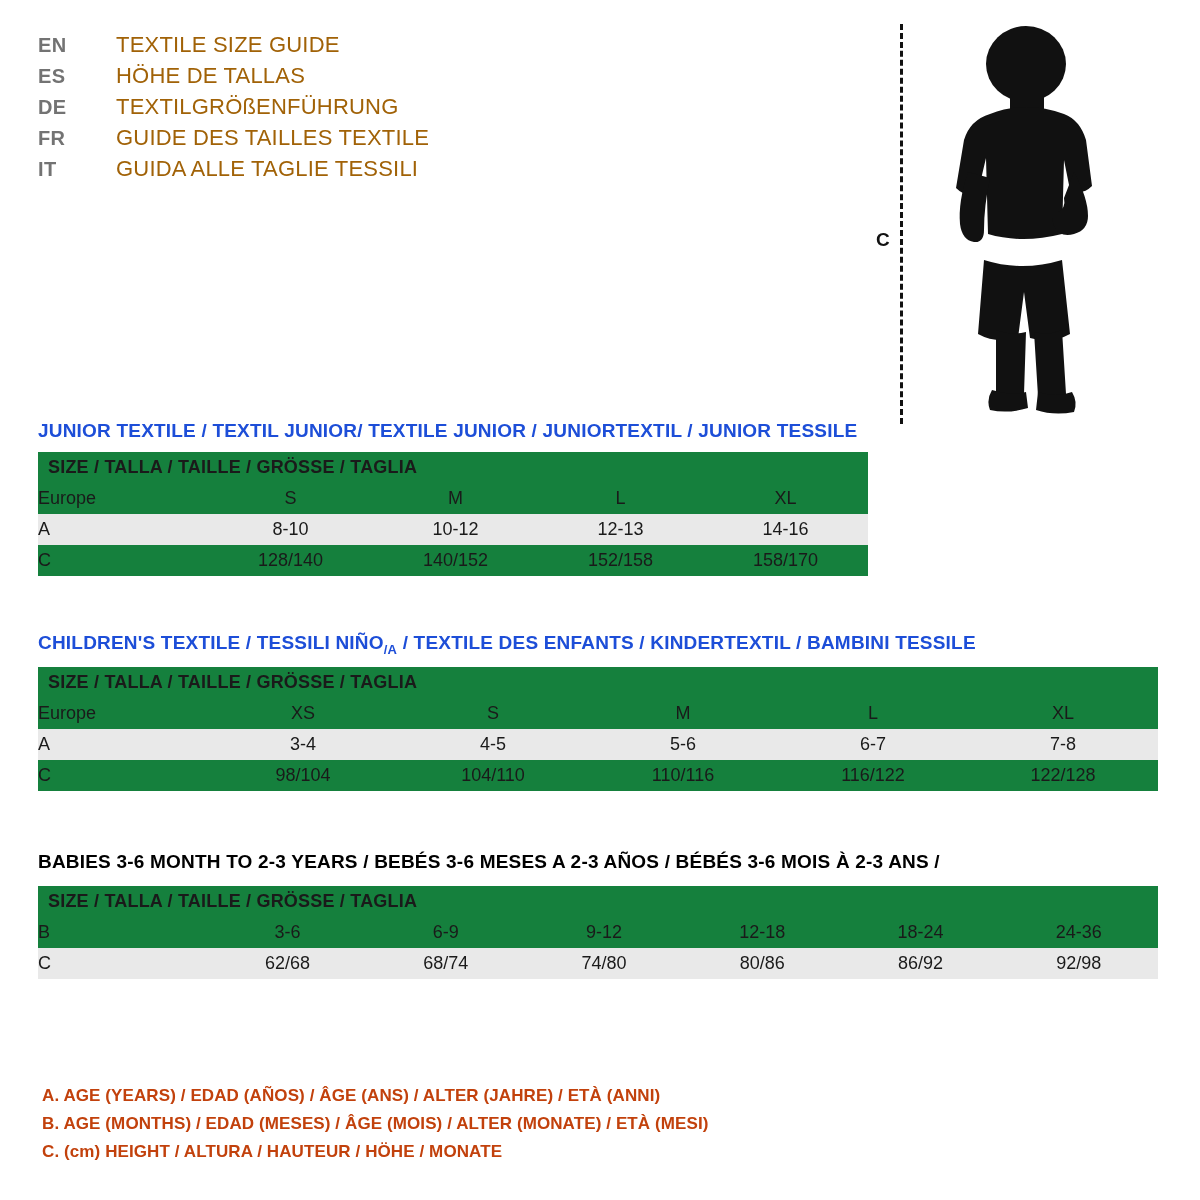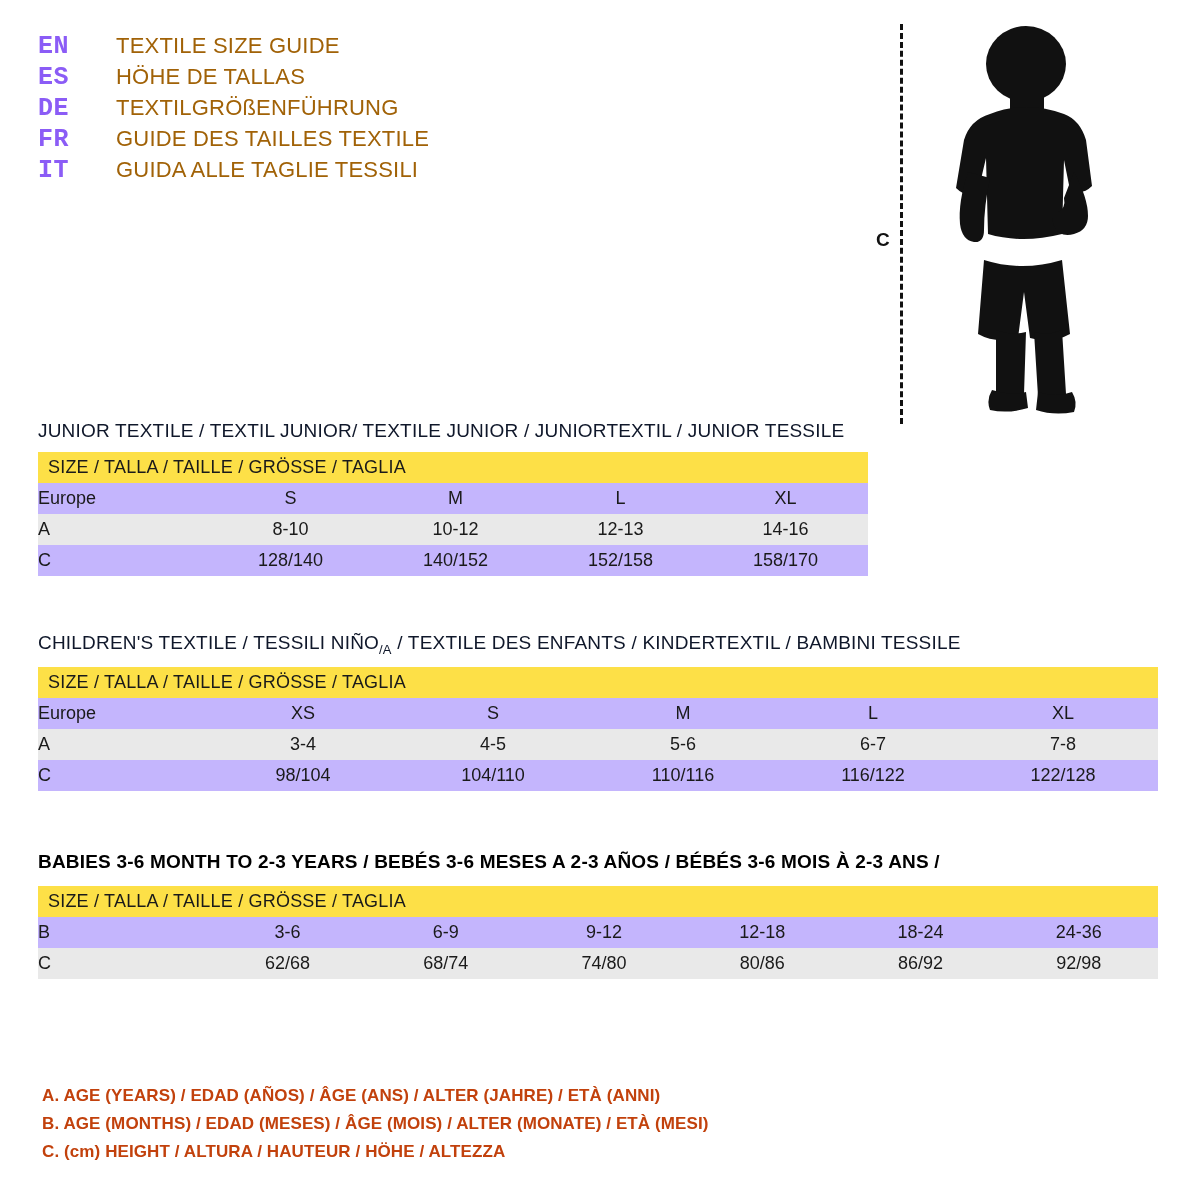--- a/index.html
+++ b/index.html
@@ -30,25 +30,24 @@
     width: 560px;
   }
   .lang-row {
     display: flex;
     align-items: baseline;
     height: 31px;
   }
   .lang-code {
     width: 78px;
     flex: 0 0 78px;
-    font-size: 25px;
+    font-size: 20px;
     font-weight: bold;
     letter-spacing: 0.4px;
-    color: #8b5cf6;
-    font-family: Liberation Mono, monospace;
+    color: #737373;
   }
   .lang-title {
     font-size: 22px;
     font-weight: normal;
     letter-spacing: 0.2px;
     color: #a16207;
     white-space: nowrap;
   }
 
   
@@ -82,23 +81,23 @@
   }
 
   
   .section {
     position: absolute;
     left: 38px;
     box-sizing: border-box;
   }
   .section-title {
     font-size: 19px;
-    font-weight: normal;
+    font-weight: bold;
     letter-spacing: 0.2px;
-    color: #0f172a;
+    color: #1d4ed8;
     margin-bottom: 10px;
     white-space: nowrap;
   }
   .section-title .sub {
     font-size: 13px;
     vertical-align: sub;
   }
   .section-title-2l {
     font-size: 19px;
     font-weight: bold;
@@ -113,30 +112,30 @@
     table-layout: fixed;
   }
   table.size-table td {
     font-size: 18px;
     color: #1a1a1a;
     height: 31px;
     padding: 0;
     vertical-align: middle;
   }
   .hdr-row td {
-    background: #fde047;
+    background: #15803d;
     color: #ffffff;
-    font-weight: normal;
+    font-weight: bold;
     font-size: 18px;
     letter-spacing: 0.2px;
   }
   .hdr-row td.first {
     padding-left: 10px;
   }
-  .row-light td { background: #c4b5fd; }
+  .row-light td { background: #15803d; }
   .row-grey td { background: #e9e9e9; }
   .row-label {
     padding-left: 10px;
     text-align: left;
   }
   .cell-c {
     text-align: center;
   }
 
   
@@ -329,16 +328,16 @@
           <td class="cell-c">86/92</td>
           <td class="cell-c">92/98</td>
         </tr>
       </tbody>
     </table>
   </div>
 
   <div class="legend">
     <div class="legend-line">A. AGE (YEARS) / EDAD (AÑOS) / ÂGE (ANS) / ALTER (JAHRE) / ETÀ (ANNI)</div>
     <div class="legend-line">B. AGE (MONTHS) / EDAD (MESES) / ÂGE (MOIS) / ALTER (MONATE) / ETÀ (MESI)</div>
-    <div class="legend-line">C. (cm) HEIGHT / ALTURA / HAUTEUR / HÖHE / ALTEZZA</div>
+    <div class="legend-line">C. (cm) HEIGHT / ALTURA / HAUTEUR / HÖHE / MONATE</div>
   </div>
 
 </div>
 
 </body></html>

